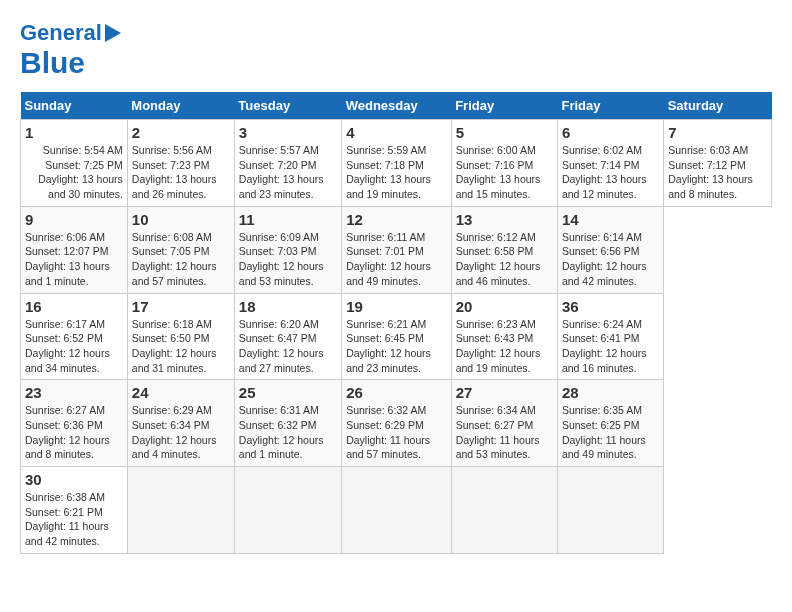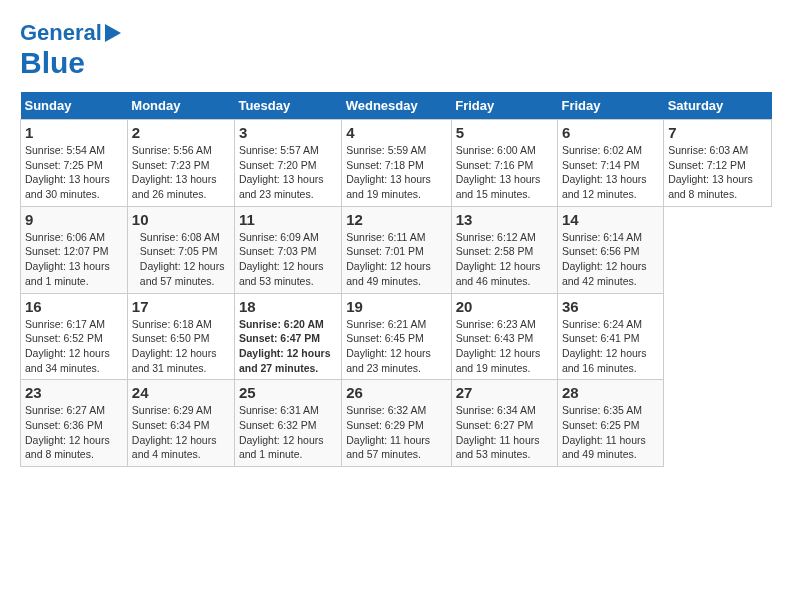--- a/index.html
+++ b/index.html
@@ -110,21 +110,21 @@
         <th>Wednesday</th>
         <th>Friday</th>
         <th>Friday</th>
         <th>Saturday</th>
       </tr>
   </thead>
   <tbody id="calendar-body">
       <tr>
         <td>
           <span class="day-num">1</span>
-          <div class="day-info" style="white-space: pre-line;">Sunrise: 5:54 AM
+          <div class="day-info" style="white-space: pre-line; text-align: right;">Sunrise: 5:54 AM
 Sunset: 7:25 PM
 Daylight: 13 hours
 and 30 minutes.</div>
         </td>
         <td>
           <span class="day-num">2</span>
           <div class="day-info" style="white-space: pre-line;">Sunrise: 5:56 AM
 Sunset: 7:23 PM
 Daylight: 13 hours
 and 26 minutes.</div>
@@ -168,21 +168,21 @@
       <tr>
         <td>
           <span class="day-num">9</span>
           <div class="day-info" style="white-space: pre-line;">Sunrise: 6:06 AM
 Sunset: 12:07 PM
 Daylight: 13 hours
 and 1 minute.</div>
         </td>
         <td>
           <span class="day-num">10</span>
-          <div class="day-info" style="white-space: pre-line; margin-left: 8px;">Sunrise: 6:08 AM
+          <div class="day-info" style="white-space: pre-line;">Sunrise: 6:08 AM
 Sunset: 7:05 PM
 Daylight: 12 hours
 and 57 minutes.</div>
         </td>
         <td>
           <span class="day-num">11</span>
           <div class="day-info" style="white-space: pre-line;">Sunrise: 6:09 AM
 Sunset: 7:03 PM
 Daylight: 12 hours
 and 53 minutes.</div>
@@ -190,21 +190,21 @@
         <td>
           <span class="day-num">12</span>
           <div class="day-info" style="white-space: pre-line;">Sunrise: 6:11 AM
 Sunset: 7:01 PM
 Daylight: 12 hours
 and 49 minutes.</div>
         </td>
         <td>
           <span class="day-num">13</span>
           <div class="day-info" style="white-space: pre-line;">Sunrise: 6:12 AM
-Sunset: 2:58 PM
+Sunset: 6:58 PM
 Daylight: 12 hours
 and 46 minutes.</div>
         </td>
         <td>
           <span class="day-num">14</span>
           <div class="day-info" style="white-space: pre-line;">Sunrise: 6:14 AM
 Sunset: 6:56 PM
 Daylight: 12 hours
 and 42 minutes.</div>
         </td>
@@ -219,21 +219,21 @@
         </td>
         <td>
           <span class="day-num">17</span>
           <div class="day-info" style="white-space: pre-line;">Sunrise: 6:18 AM
 Sunset: 6:50 PM
 Daylight: 12 hours
 and 31 minutes.</div>
         </td>
         <td>
           <span class="day-num">18</span>
-          <div class="day-info" style="white-space: pre-line; font-weight: bold;">Sunrise: 6:20 AM
+          <div class="day-info" style="white-space: pre-line;">Sunrise: 6:20 AM
 Sunset: 6:47 PM
 Daylight: 12 hours
 and 27 minutes.</div>
         </td>
         <td>
           <span class="day-num">19</span>
           <div class="day-info" style="white-space: pre-line;">Sunrise: 6:21 AM
 Sunset: 6:45 PM
 Daylight: 12 hours
 and 23 minutes.</div>
@@ -290,14 +290,28 @@
 and 53 minutes.</div>
         </td>
         <td>
           <span class="day-num">28</span>
           <div class="day-info" style="white-space: pre-line;">Sunrise: 6:35 AM
 Sunset: 6:25 PM
 Daylight: 11 hours
 and 49 minutes.</div>
         </td>
       </tr>
+      <tr>
+        <td>
+          <span class="day-num">30</span>
+          <div class="day-info" style="white-space: pre-line;">Sunrise: 6:38 AM
+Sunset: 6:21 PM
+Daylight: 11 hours
+and 42 minutes.</div>
+        </td>
+        <td class="empty"></td>
+        <td class="empty"></td>
+        <td class="empty"></td>
+        <td class="empty"></td>
+        <td class="empty"></td>
+      </tr>
     </tbody>
 </table>
 
 </body></html>

